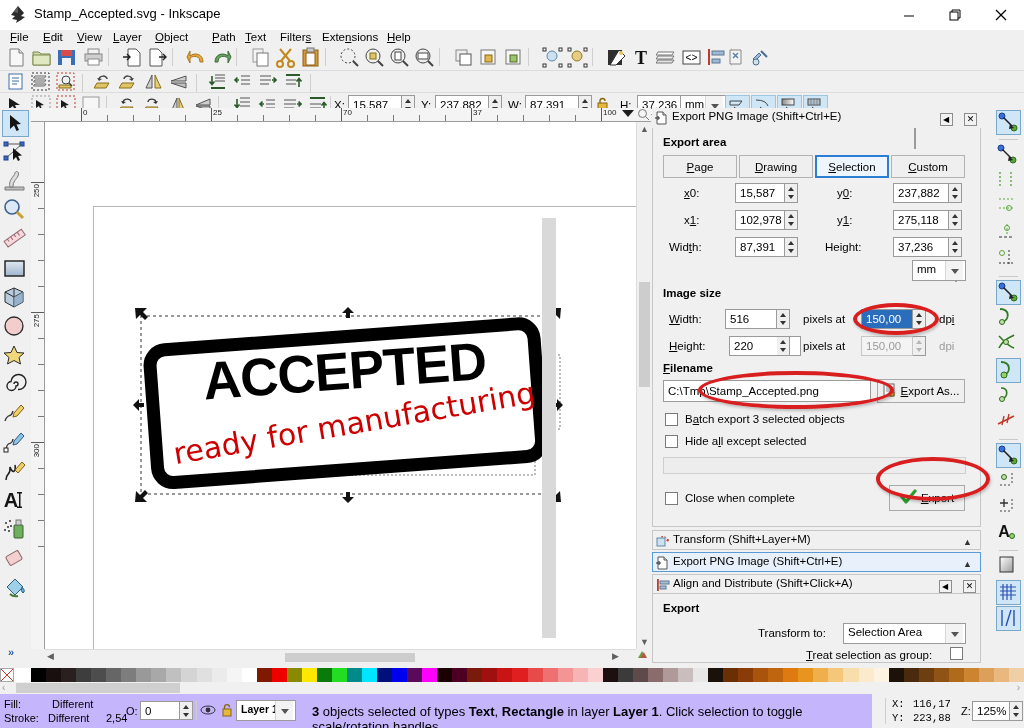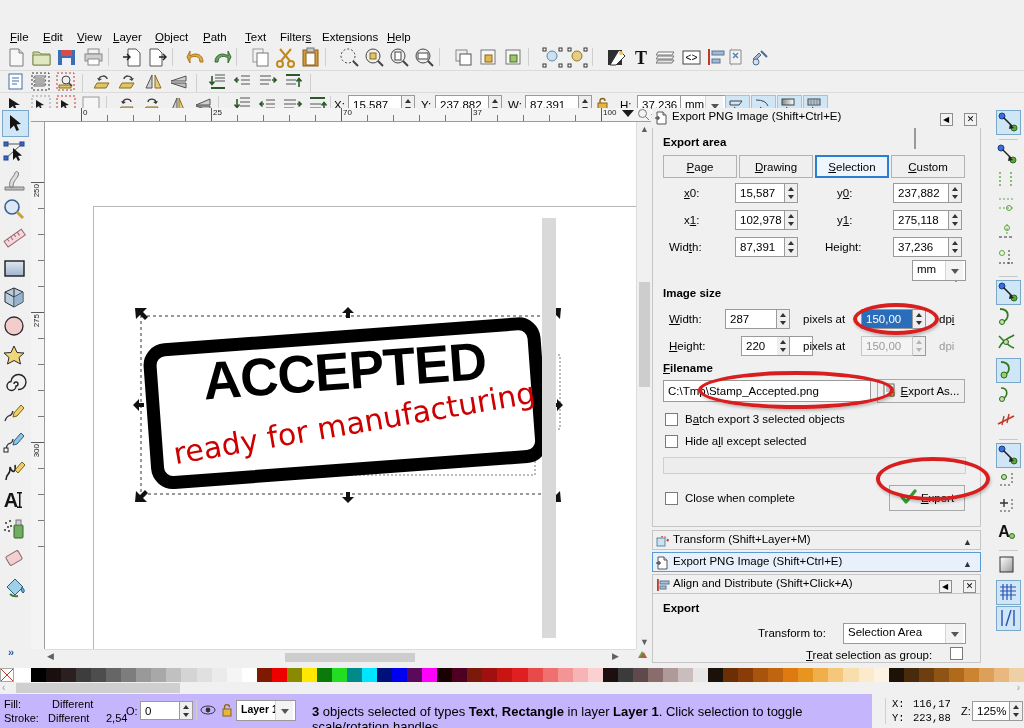--- a/index.html
+++ b/index.html
@@ -115,28 +115,54 @@
   
   .status { position:absolute; left:0; top:694px; width:872px; height:34px; background:#c4b5fd;text-decoration:underline; }
   .st { position:absolute; font-size:11px; }
   .st b { font-weight:bold; }
 </style>
 </head>
 <body>
 
 <div id="app">
 
+  <div class="titlebar">
+    <span class="tlogo">
+      <svg width="20" height="20" viewBox="0 0 20 20">
+        <path d="M10 1 L3 10 L7 11 L4 14 L9 15 L8 18 L13 15 L17 12 L13 11 L16 8 Z" fill="#2b2b2b"></path>
+        <path d="M10 1 L6 7 L10 8 Z" fill="#5a5a5a"></path>
+      </svg>
+    </span>
+    <span class="ttext">Stamp_Accepted.svg - Inkscape</span>
+    <div class="wbtn min">
+      <svg width="14" height="14" viewBox="0 0 14 14">
+          <line x1="2" y1="8" x2="12" y2="8" stroke="#000" stroke-width="1"></line>
+        </svg>
+    </div>
+    <div class="wbtn max">
+      <svg width="14" height="14" viewBox="0 0 14 14">
+        <rect x="2" y="4" width="8" height="8" fill="none" stroke="#000" stroke-width="1"></rect>
+        <path d="M4 4 L4 2 L12 2 L12 10 L10 10" fill="none" stroke="#000" stroke-width="1"></path>
+      </svg>
+    </div>
+    <div class="wbtn close">
+      <svg width="14" height="14" viewBox="0 0 14 14">
+        <line x1="2" y1="2" x2="12" y2="12" stroke="#000" stroke-width="1.2"></line>
+        <line x1="12" y1="2" x2="2" y2="12" stroke="#000" stroke-width="1.2"></line>
+      </svg>
+    </div>
+  </div>
 
   <div class="menubar">
     <span class="mi" style="left:5px"><u>F</u>ile</span>
     <span class="mi" style="left:38px"><u>E</u>dit</span>
     <span class="mi" style="left:72px"><u>V</u>iew</span>
     <span class="mi" style="left:108px"><u>L</u>ayer</span>
     <span class="mi" style="left:150px"><u>O</u>bject</span>
-    <span class="mi" style="left:198px"><u>P</u>ath</span>
+    <span class="mi" style="left:207px"><u>P</u>ath</span>
     <span class="mi" style="left:240px"><u>T</u>ext</span>
     <span class="mi" style="left:275px">Filter<u>s</u></span>
     <span class="mi" style="left:317px">Exte<u>n</u>sions</span>
     <span class="mi" style="left:382px"><u>H</u>elp</span>
   </div>
 
   <div class="bar bar1">
 
     <span class="tb-ico" style="left:6px">
       <svg width="21" height="21" viewBox="0 0 21 21">
@@ -834,35 +860,35 @@
       <span class="sel-box" id="units-box" style="left:259px;top:132px;width:54px">
         <span class="cv">mm</span>
         <span class="ar">
             <i></i>
           </span>
       </span>
 
       <span class="sectlabel" style="left:10px;top:159px">Image size</span>
 
       <span class="lbl" style="left:16px;top:185px"><u class="acc">W</u>idth:</span>
-      <span class="inp" style="left:72px;top:181px;width:52px">287</span>
+      <span class="inp" style="left:72px;top:181px;width:52px">516</span>
       <span class="spin" style="left:124px;top:181px">
           <i class="ua"></i>
           <i class="da"></i>
         </span>
       <span class="lbl" style="left:150px;top:185px">pixels at</span>
       <span class="inp hl" style="left:208px;top:181px;width:52px">150,00</span>
       <span class="spin" style="left:260px;top:181px">
           <i class="ua"></i>
           <i class="da"></i>
         </span>
       <span class="lbl" style="left:286px;top:185px">dp<u class="acc">i</u></span>
 
       <span class="lbl" style="left:16px;top:212px"><u class="acc">H</u>eight:</span>
-      <span class="inp" style="left:88px;top:208px;width:72px">220</span>
+      <span class="inp" style="left:76px;top:208px;width:72px">220</span>
       <span class="spin" style="left:124px;top:208px">
           <i class="ua"></i>
           <i class="da"></i>
         </span>
       <span class="lbl" style="left:150px;top:212px">pixels at</span>
       <span class="inp dim" style="left:208px;top:208px;width:52px">150,00</span>
       <span class="spin dim" style="left:260px;top:208px">
           <i class="ua"></i>
           <i class="da"></i>
         </span>

